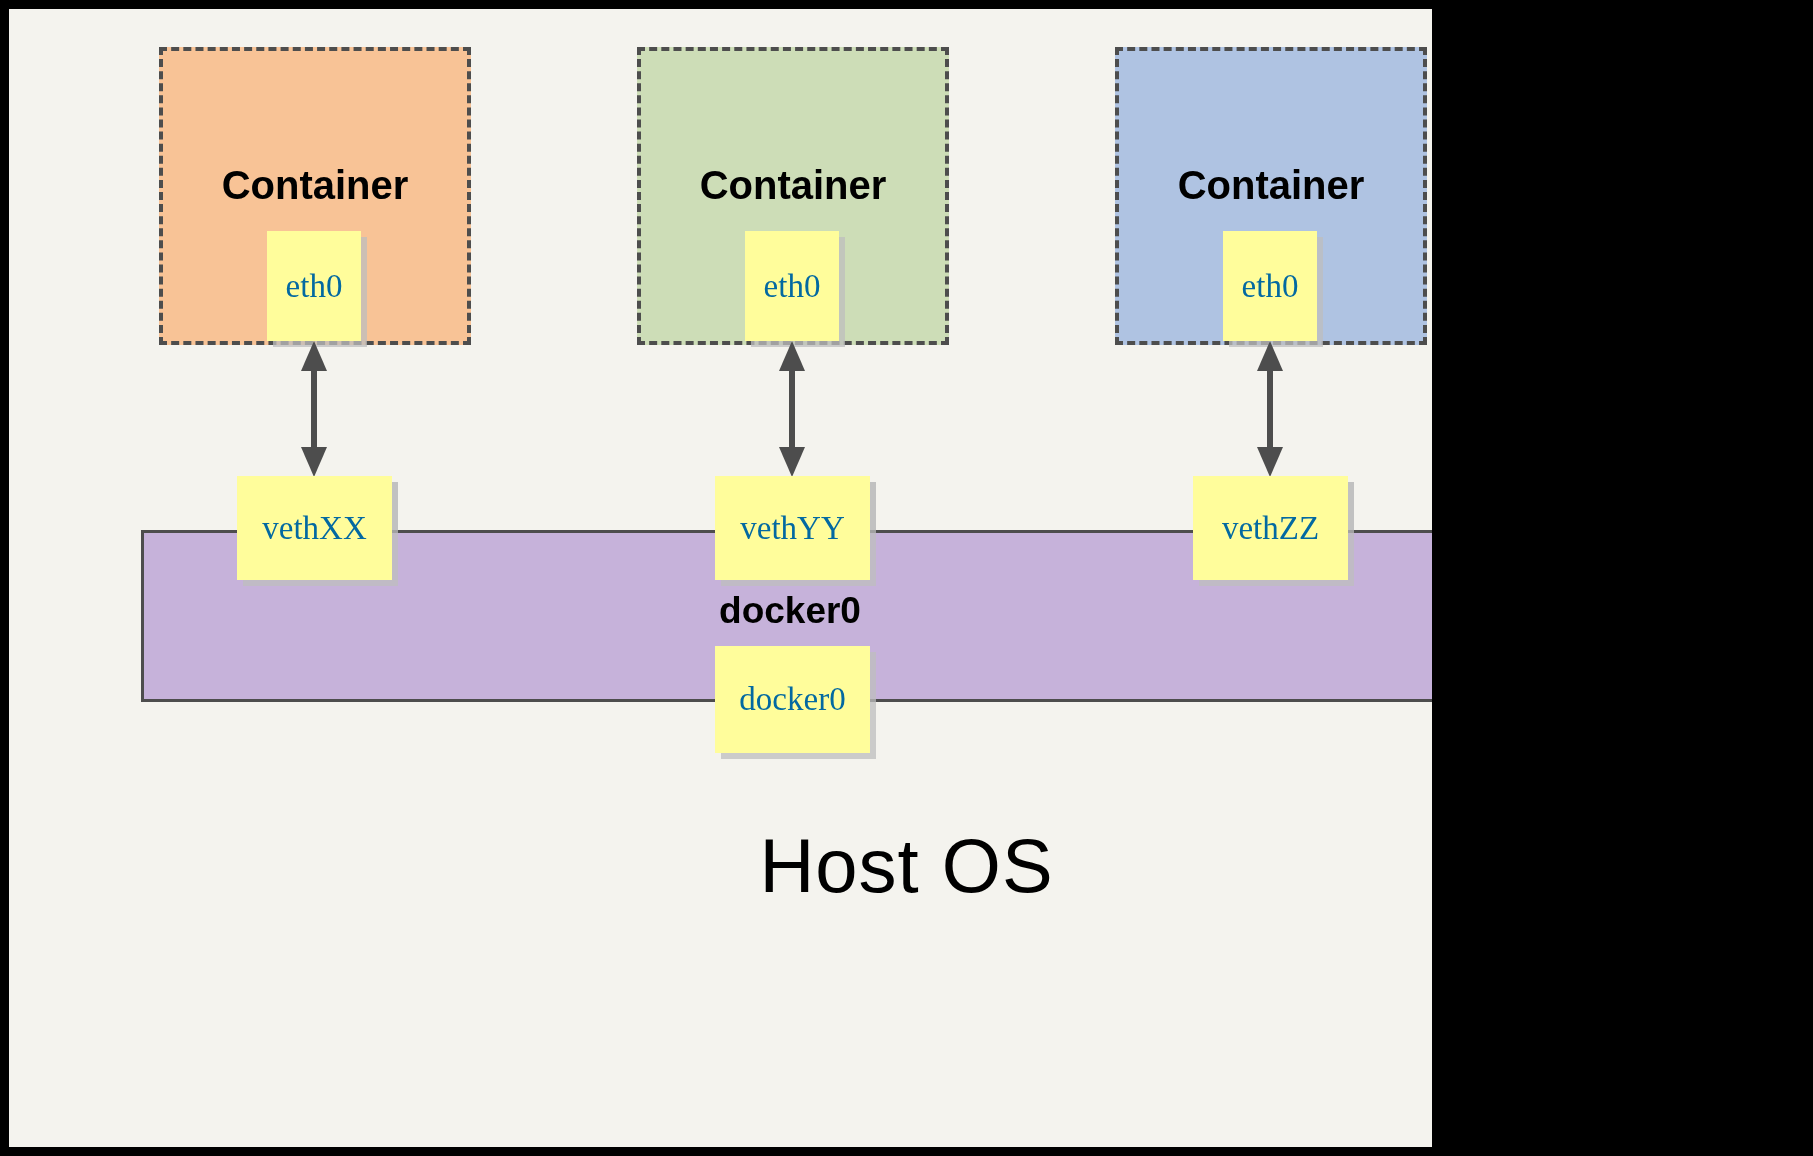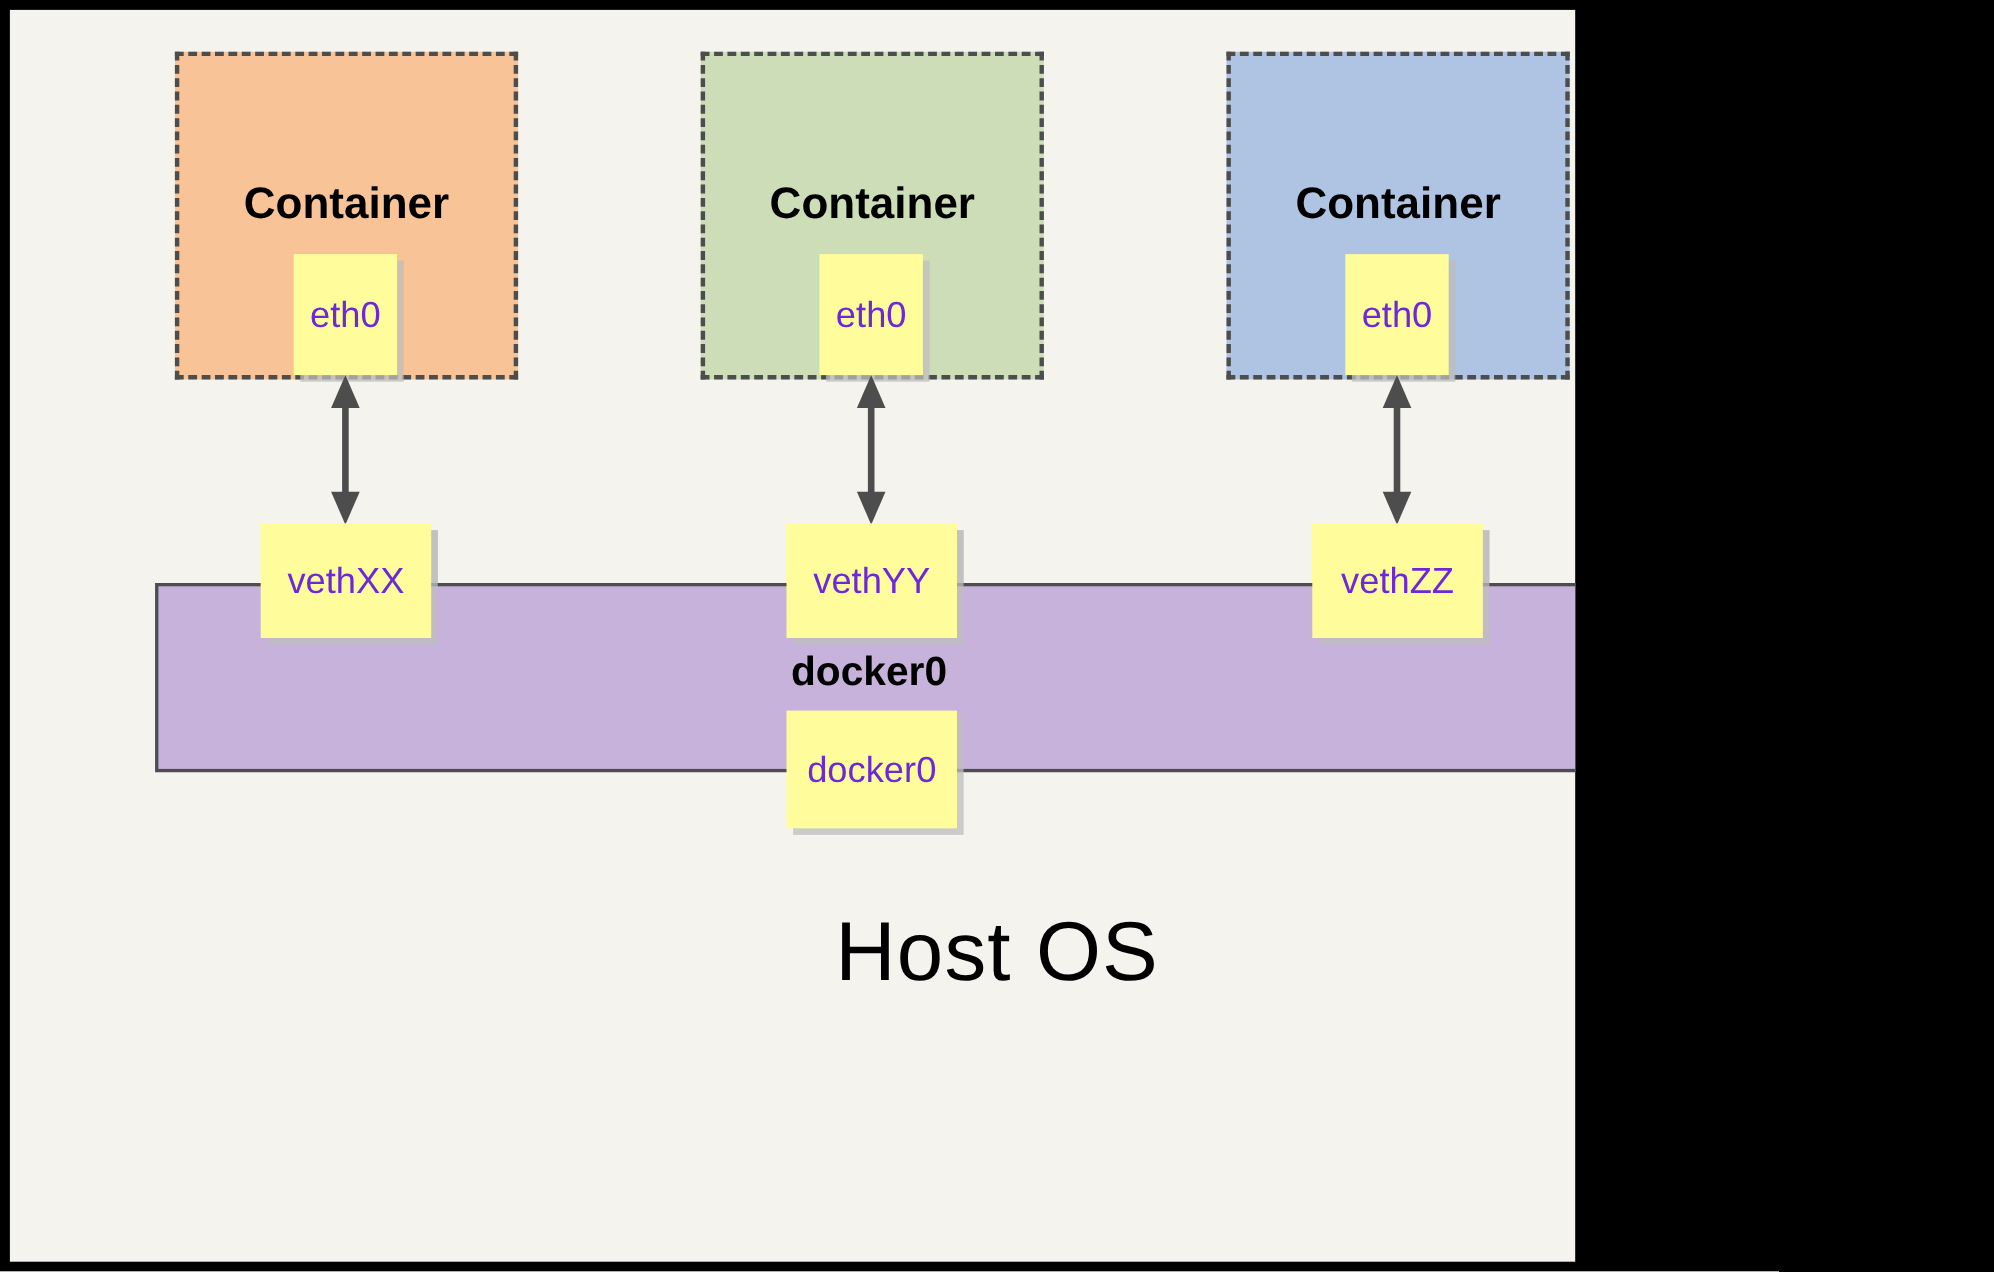--- a/index.html
+++ b/index.html
@@ -47,22 +47,23 @@
 
   
   .note {
     position: absolute;
     background: #fffd9b;
     box-shadow: 6px 6px 0 0 rgba(190,190,190,0.75);
     display: flex;
     align-items: center;
     justify-content: center;
     font-size: 33px;
-    color: #6d28d9;
+    color: #0369a1;
     box-sizing: border-box;
+    font-family: Liberation Serif, serif;
   }
 
   
   #docker-bar {
     position: absolute;
     background: #c6b2da;
     border: 3px solid #4d4d4d;
     box-sizing: border-box;
   }
   #docker-bar-label {

